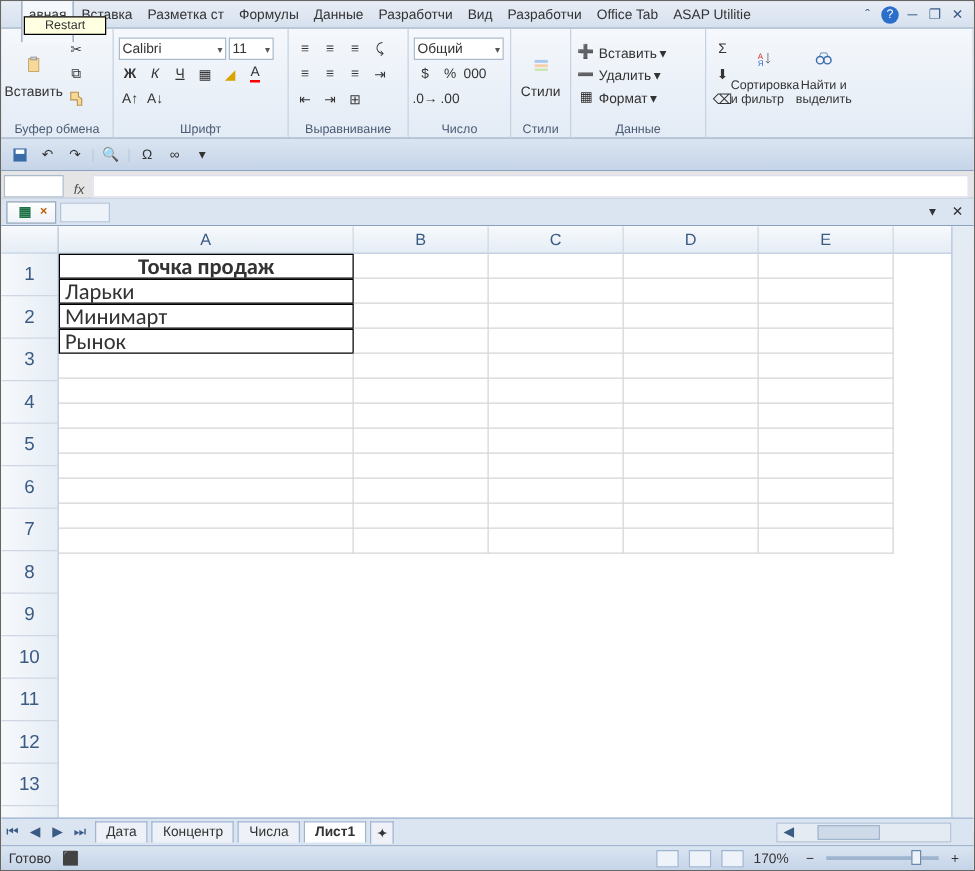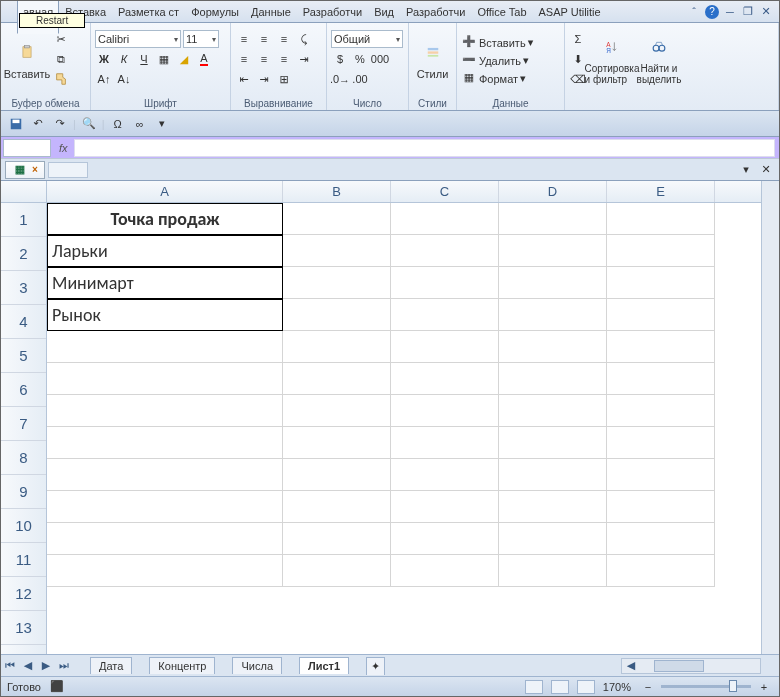--- a/index.html
+++ b/index.html
@@ -17,45 +17,45 @@
 .bigbtn{width:44px;display:flex;flex-direction:column;align-items:center;justify-content:center;gap:2px;padding:2px}
 .ico{width:16px;height:16px;display:inline-flex;align-items:center;justify-content:center}
 .ico32{width:28px;height:28px}
 .col{display:flex;flex-direction:column;gap:2px;justify-content:center}
 .row{display:flex;gap:2px;align-items:flex-end}
 .sel{height:18px;border:1px solid #abc;background:#fff;font-size:11px;padding:0 2px;display:flex;align-items:center;justify-content:space-between}
 .sel .dd{font-size:8px;color:#555}
 .sbtn{width:18px;height:18px;border:1px solid transparent;display:inline-flex;align-items:center;justify-content:center}
 .sbtn svg,.ico svg{width:14px;height:14px}
 .qat{height:26px;background:linear-gradient(#dbe5f1,#c5d4e8);display:flex;align-items:center;gap:4px;padding:0 6px;border-bottom:1px solid #8ba0bc}
-.fbar{height:22px;background:#c4b5fd;border-bottom:1px solid #bcc8d8;display:flex;align-items:center}
+.fbar{height:22px;background:#e5e5e5;border-bottom:1px solid #bcc8d8;display:flex;align-items:flex-end}
 .namebox{width:48px;height:18px;border:1px solid #abc;margin:0 2px;background:#fff}
 .fx{padding:0 6px;font-style:italic;color:#555}
 .tabsbar{height:22px;background:#dbe5f1;display:flex;align-items:center;border-bottom:1px solid #8ba0bc;position:relative}
 .doctab{background:linear-gradient(#fefefe,#eef2f8);border:1px solid #9ab;padding:1px 6px;margin-left:4px;display:flex;align-items:center;gap:4px;height:18px}
 .doctab span{color:#1a4fb0;font-weight:bold;font-size:11px}
 .doctab .x{color:#c06000;font-size:10px}
 .newtab{width:40px;height:16px;border:1px solid #b5c5d9;background:#eef3f9;margin-left:3px}
 .grid{position:relative;height:484px;overflow:hidden;background:#fff}
 .colheads{display:flex;height:22px;background:linear-gradient(#f7f9fc,#e5edf5);border-bottom:1px solid #b5c5d9}
 .rowhead-spacer{width:46px;border-right:1px solid #b5c5d9}
 .ch{border-right:1px solid #d0d7e2;text-align:center;line-height:21px;color:#3a5b83;font-size:13px}
 .ch.A{width:236px}.ch.O{width:108px}
 .grid-body{display:flex;height:458px}
 .rowheads{width:46px;background:linear-gradient(90deg,#f7f9fc,#e5edf5);border-right:1px solid #b5c5d9}
 .rh{height:34px;border-bottom:1px solid #d0d7e2;text-align:center;line-height:33px;color:#3a5b83;font-size:15px}
 .cells{position:relative;flex:1}
-.cellrow{display:flex;height:32px}
+.cellrow{display:flex;height:20px}
 .cell{border-right:1px solid #d5d5d5;border-bottom:1px solid #d5d5d5;padding:0 4px;display:flex;align-items:center;font-size:18px;font-family:Calibri,sans-serif}
 .cell.A{width:236px}.cell.O{width:108px}
 .cell.bordered{border:1px solid #000}
 .cell.bold{font-weight:bold;justify-content:center}
 .sheetbar{position:absolute;bottom:20px;left:0;right:0;height:22px;background:#dbe5f1;display:flex;align-items:center;border-top:1px solid #9fb4cf}
 .navbtn{width:18px;height:18px;display:flex;align-items:center;justify-content:center;color:#3a5b83}
-.stab{padding:2px 8px;background:#eef2f8;border:1px solid #9fb4cf;border-bottom:none;margin-left:17px;font-size:11px;color:#333}
+.stab{padding:2px 8px;background:#eef2f8;border:1px solid #9fb4cf;border-bottom:none;margin-left:3px;font-size:11px;color:#333}
 .stab.active{background:#fff;font-weight:bold}
 .hscroll{position:absolute;right:18px;width:140px;height:16px;background:#e5ebf3;border:1px solid #b5c5d9;display:flex;align-items:center}
 .hscroll .thumb{width:50px;height:12px;background:#cfdae8;border:1px solid #9fb4cf;margin-left:14px}
 .statusbar{position:absolute;bottom:0;left:0;right:0;height:20px;background:linear-gradient(#dbe5f1,#c5d4e8);display:flex;align-items:center;padding:0 6px;gap:8px;border-top:1px solid #9fb4cf}
 .statusbar .spacer{flex:1}
 .viewbtn{width:18px;height:14px;border:1px solid #9fb4cf;background:#eef3f9}
 .zoom{display:flex;align-items:center;gap:4px}
 .zslider{width:90px;height:3px;background:#9fb4cf;position:relative}
 .zslider .zt{position:absolute;width:8px;height:12px;background:#eef3f9;border:1px solid #6a89ad;top:-5px;left:68px}
 .vscroll{position:absolute;right:0;top:180px;width:18px;bottom:42px;background:#e5ebf3;border-left:1px solid #b5c5d9}

